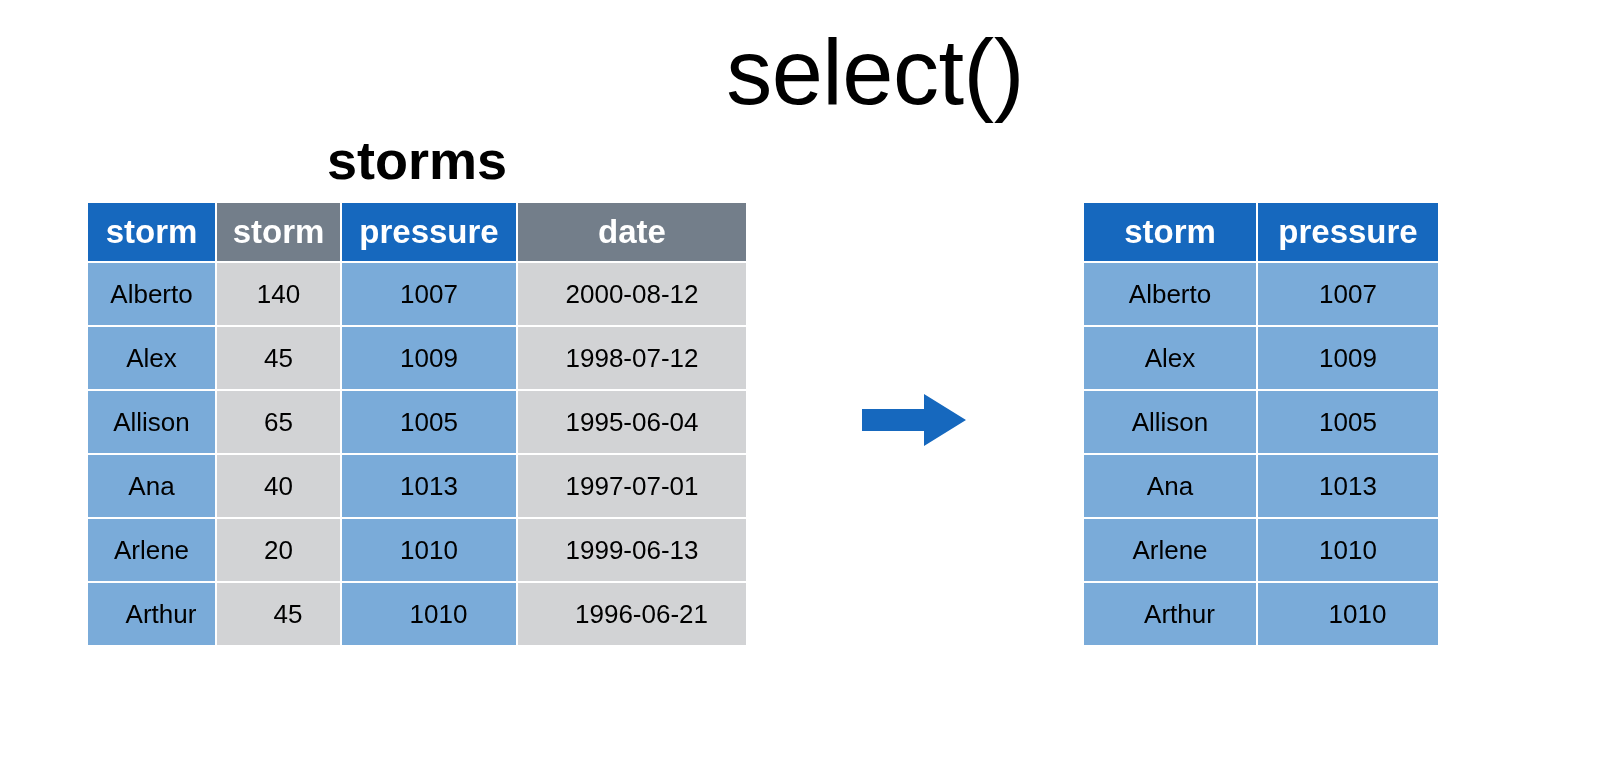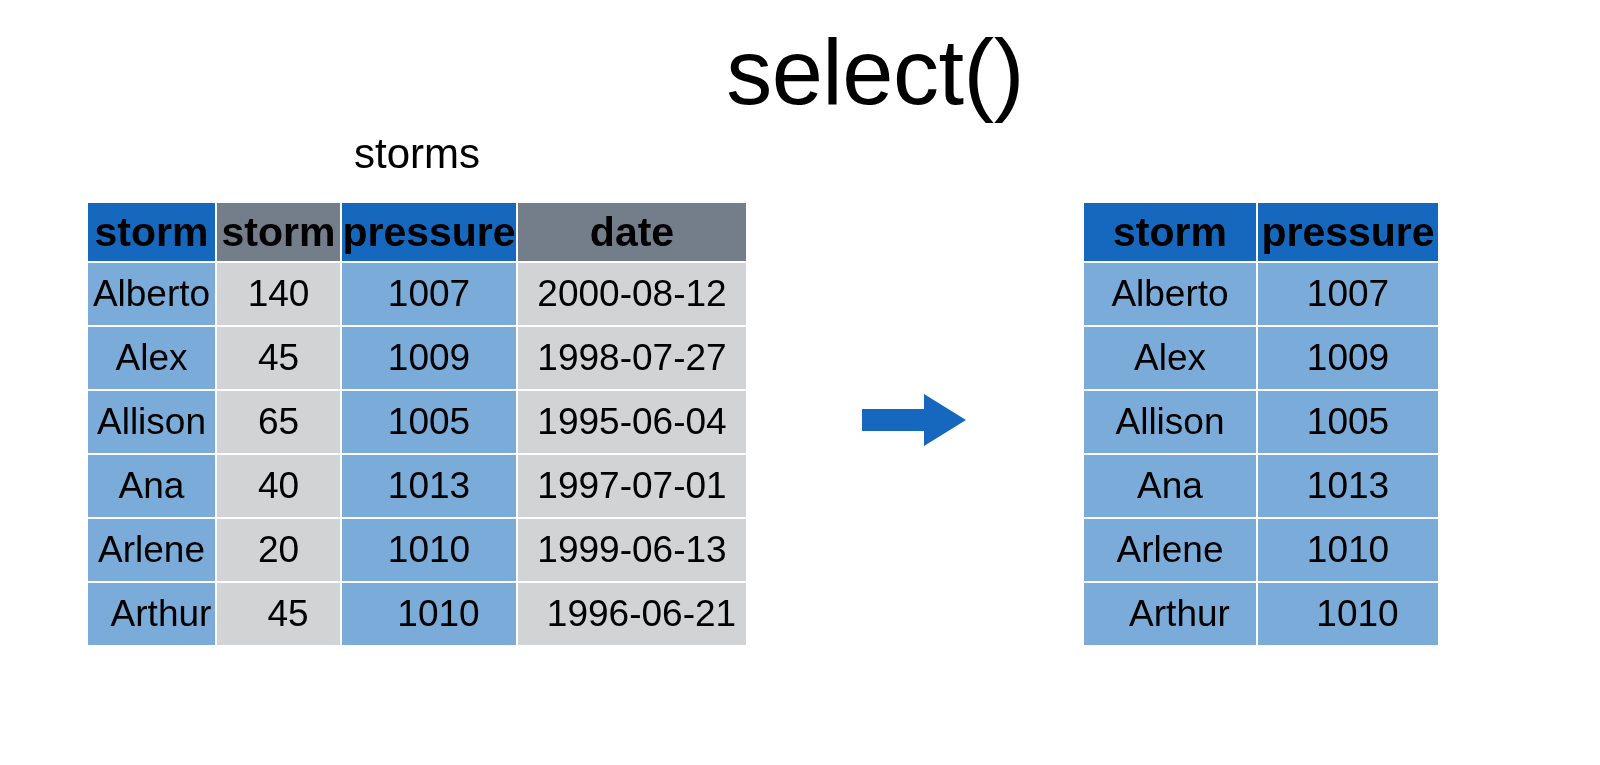--- a/index.html
+++ b/index.html
@@ -27,22 +27,22 @@
     line-height: 1.05;
     font-weight: 400;
     letter-spacing: -0.5px;
     color: #000000;
     white-space: nowrap;
   }
 
   
   .table-caption {
     position: absolute;
-    font-size: 42px;
-    font-weight: 400;
+    font-size: 54px;
+    font-weight: 700;
     color: #000000;
     white-space: nowrap;
     line-height: 1;
   }
   .caption-left {
     left: 88px;
     top: 133px;
     width: 658px;
     text-align: center;
   }
@@ -54,32 +54,32 @@
     border-spacing: 0;
     table-layout: fixed;
     background: #ffffff;
   }
   .tbl td, .tbl th {
     padding: 0;
     margin: 0;
     text-align: center;
     vertical-align: middle;
     font-weight: 400;
-    font-size: 37px;
+    font-size: 26px;
     color: #000000;
     height: 62px;
     border-right: 2px solid #ffffff;
     border-bottom: 2px solid #ffffff;
     overflow: hidden;
     white-space: nowrap;
   }
   .tbl th {
     font-weight: 700;
-    color: #000000;
-    font-size: 41px;
+    color: #ffffff;
+    font-size: 33px;
     height: 58px;
   }
   .tbl tr td:last-child,
   .tbl tr th:last-child { border-right: none; }
   .tbl tr:last-child td { border-bottom: none; padding-left: 19px; }
 
   
   .hd-blue { background: #1668be; }
   .hd-gray { background: #737e8a; }
   .cell-blue { background: #7aabd9; }
@@ -132,21 +132,21 @@
     <tr>
       <td class="cell-blue">Alberto</td>
       <td class="cell-gray">140</td>
       <td class="cell-blue">1007</td>
       <td class="cell-gray">2000-08-12</td>
     </tr>
     <tr>
       <td class="cell-blue">Alex</td>
       <td class="cell-gray">45</td>
       <td class="cell-blue">1009</td>
-      <td class="cell-gray">1998-07-27</td>
+      <td class="cell-gray">1998-07-12</td>
     </tr>
     <tr>
       <td class="cell-blue">Allison</td>
       <td class="cell-gray">65</td>
       <td class="cell-blue">1005</td>
       <td class="cell-gray">1995-06-04</td>
     </tr>
     <tr>
       <td class="cell-blue">Ana</td>
       <td class="cell-gray">40</td>

